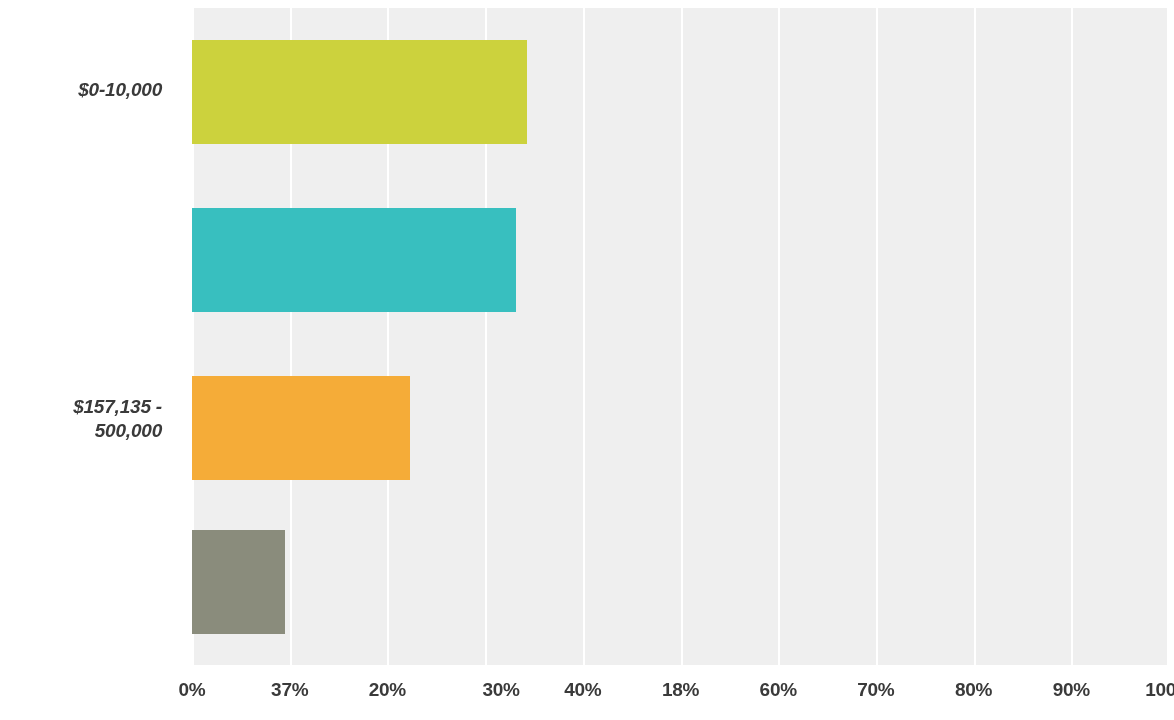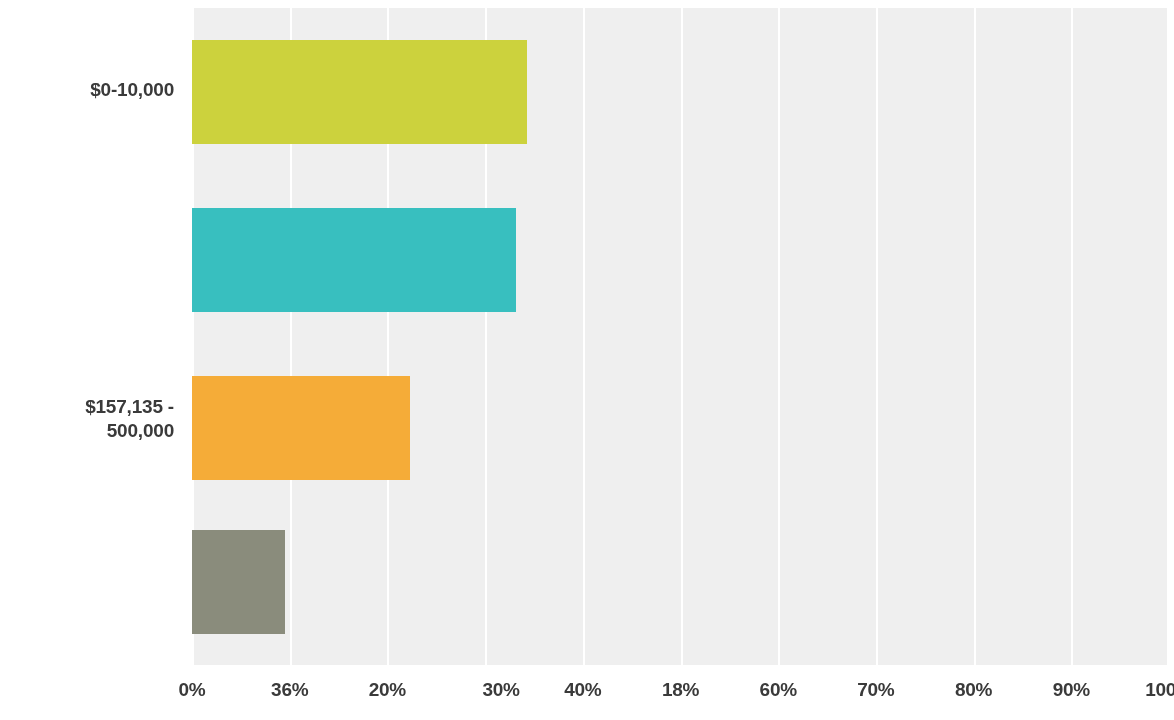--- a/index.html
+++ b/index.html
@@ -64,23 +64,24 @@
     letter-spacing: -0.2px;
   }
   #cat-labels {
     position: absolute;
     left: 0;
     top: 0;
     width: 178px;
     height: 720px;
   }
   #cat-labels .cat-label {
-    right: 0;
+    right: 12px;
     left: 0;
     padding-right: 4px;
+    font-style: italic;
   }
 
   
   #x-axis {
     position: absolute;
     left: 0;
     top: 679px;
     width: 1174px;
     height: 34px;
   }
@@ -135,21 +136,21 @@
         <div>$0-10,000</div>
       </div>
       <div class="cat-label" style="top: 395px;">
         <div>$157,135 -</div>
         <div>500,000</div>
       </div>
     </div>
 
   <div id="x-axis">
       <div class="tick-label" style="left: 192px;">0%</div>
-      <div class="tick-label" style="left: 289.7px;">36%</div>
+      <div class="tick-label" style="left: 289.7px;">37%</div>
       <div class="tick-label" style="left: 387.4px; text-align: center;">20%</div>
       <div class="tick-label" style="left: 485.1px; margin-left: 16px;">30%</div>
       <div class="tick-label" style="left: 582.8px;">40%</div>
       <div class="tick-label" style="left: 680.5px;">18%</div>
       <div class="tick-label" style="left: 778.2px;">60%</div>
       <div class="tick-label" style="left: 875.9px;">70%</div>
       <div class="tick-label" style="left: 973.6px;">80%</div>
       <div class="tick-label" style="left: 1071.3px;">90%</div>
       <div class="tick-label" style="left: 1169px;">100%</div>
     </div>

